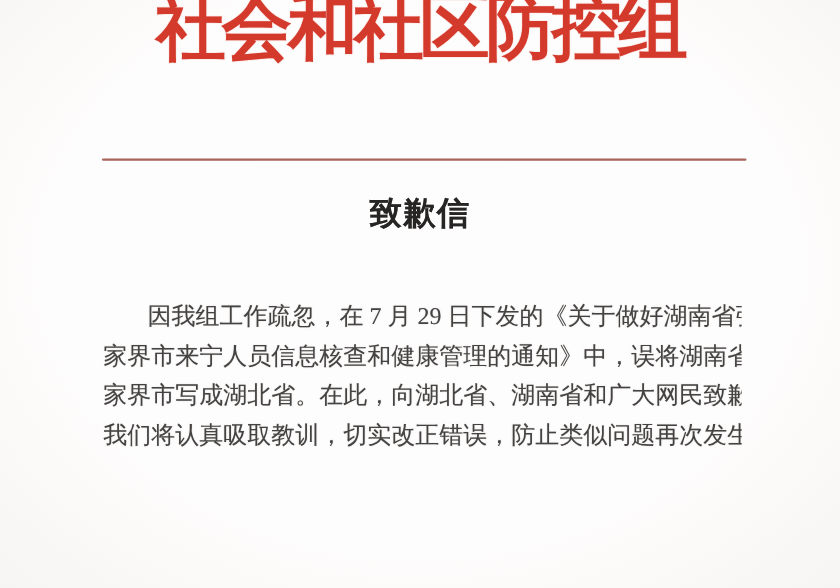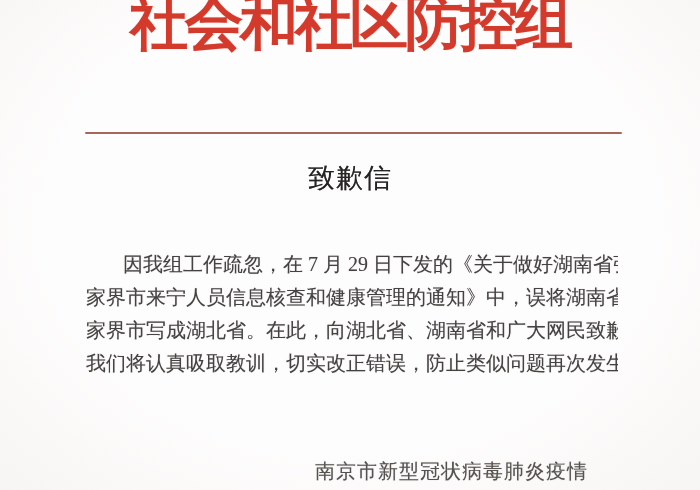--- a/index.html
+++ b/index.html
@@ -39,21 +39,21 @@
     height: 2px;
     background: var(--divider-red, #a8655c);
     border-radius: 1px;
   }
   .letter-title {
     position: absolute;
     top: 160px;
     left: 0; right: 0;
     text-align: center;
     font-size: 27px;
-    font-weight: 400;
+    font-weight: 700;
     letter-spacing: 1px;
     color: var(--title-text, #262524);
     text-shadow: 0 0 0.5px rgba(40,38,36,0.6);
   }
   .letter-body {
     position: absolute;
     top: 248px;
     left: 86px;
     width: 532px;
     font-size: 20px;
@@ -94,15 +94,14 @@
 
   <div class="letter-title">致歉信</div>
 
   <div class="letter-body">
     <div class="body-line first">因我组工作疏忽，在 7 月 29 日下发的《关于做好湖南省张</div>
     <div class="body-line">家界市来宁人员信息核查和健康管理的通知》中，误将湖南省张</div>
     <div class="body-line">家界市写成湖北省。在此，向湖北省、湖南省和广大网民致歉。</div>
     <div class="body-line">我们将认真吸取教训，切实改正错误，防止类似问题再次发生。</div>
   </div>
 
-  <div class="signature-line">南京市新型冠状病毒肺炎疫情</div>
 
 </div>
 
 </body></html>

